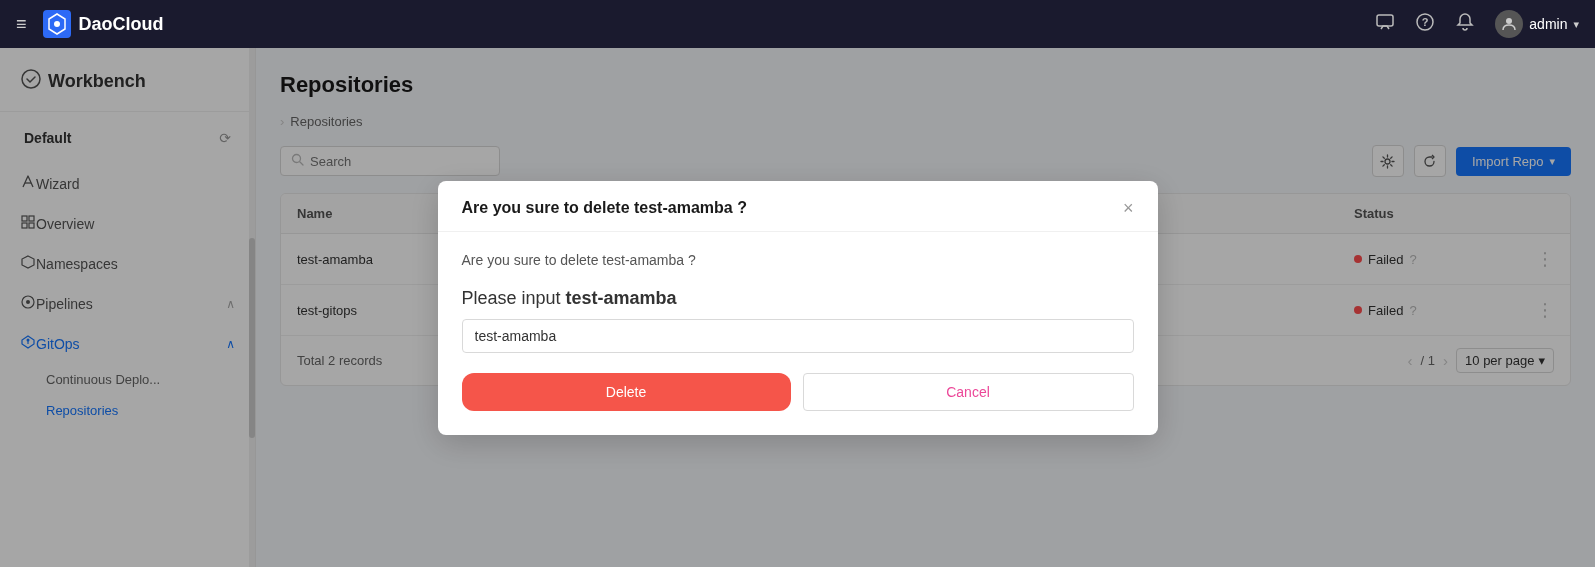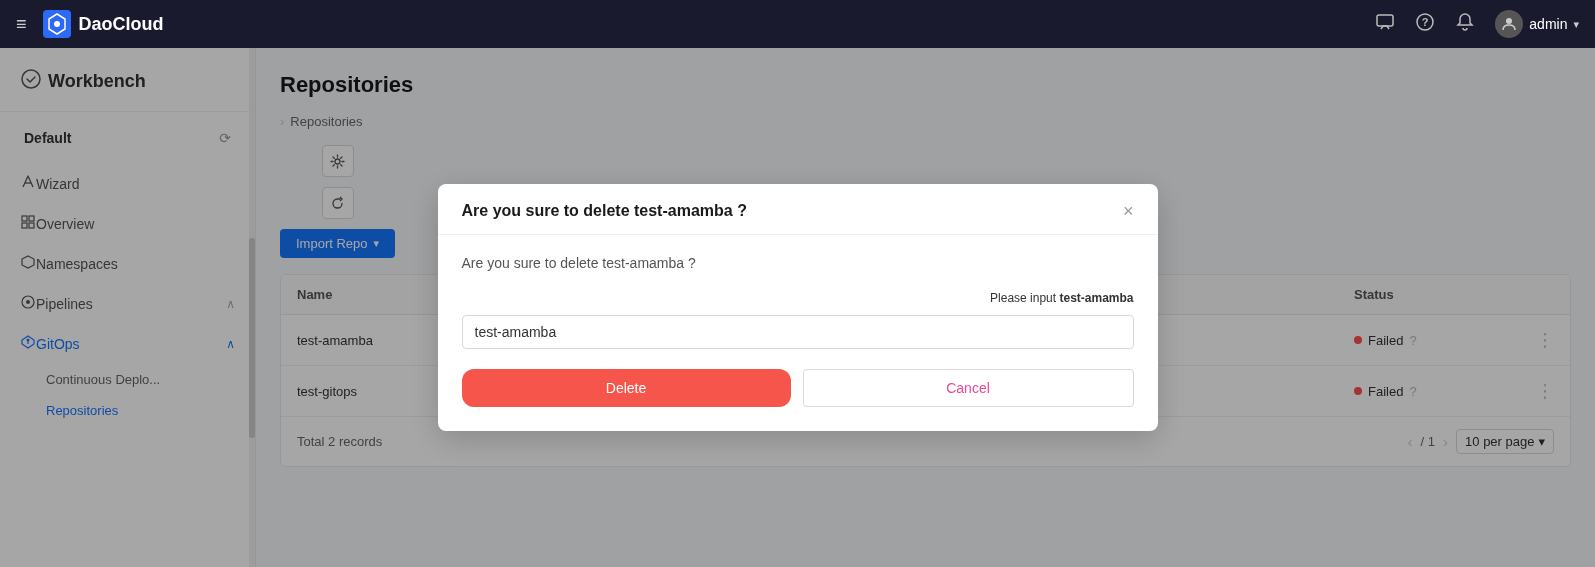--- a/index.html
+++ b/index.html
@@ -211,21 +211,20 @@
       outline: none;
       font-size: 13px;
       color: #999;
       background: transparent;
       width: 100%;
     }
     .toolbar-right {
       display: flex;
       align-items: center;
       gap: 10px;
-      flex-direction: column;
     }
     .icon-btn {
       width: 32px;
       height: 32px;
       border-radius: 4px;
       border: 1px solid #d9d9d9;
       background: white;
       display: flex;
       align-items: center;
       justify-content: center;
@@ -365,24 +364,23 @@
     }
     .modal-body {
       padding: 20px 24px 24px;
     }
     .modal-message {
       font-size: 14px;
       color: #555;
       margin-bottom: 20px;
     }
     .modal-input-label {
-      font-size: 12px;
+      font-size: 18px;
       color: #333;
       margin-bottom: 10px;
-      text-align: right;
     }
     .modal-input-label strong { font-weight: 700; }
     .modal-input {
       width: 100%;
       border: 1px solid #d9d9d9;
       border-radius: 4px;
       padding: 8px 12px;
       font-size: 14px;
       color: #333;
       outline: none;
@@ -547,20 +545,29 @@
 
   <main class="main">
     <h1 class="page-title">Repositories</h1>
 
     <div class="breadcrumb">
       <span class="breadcrumb-sep">›</span>
       <span class="breadcrumb-current">Repositories</span>
     </div>
 
     <div class="toolbar">
+      <div class="search-box">
+        <span class="search-icon">
+          <svg width="13" height="13" viewBox="0 0 13 13" fill="none">
+              <circle cx="5.5" cy="5.5" r="4" stroke="#bbb" stroke-width="1.3"></circle>
+              <line x1="9" y1="9" x2="12" y2="12" stroke="#bbb" stroke-width="1.3" stroke-linecap="round"></line>
+            </svg>
+        </span>
+        <input class="search-input" type="text" placeholder="Search" style="">
+      </div>
       <div class="toolbar-right">
         <div class="icon-btn">
           <svg width="15" height="15" viewBox="0 0 15 15" fill="none">
               <circle cx="7.5" cy="7.5" r="2.5" stroke="#555" stroke-width="1.3"></circle>
               <path d="M7.5 1v2M7.5 12v2M1 7.5h2M12 7.5h2M2.9 2.9l1.4 1.4M10.7 10.7l1.4 1.4M2.9 12.1l1.4-1.4M10.7 4.3l1.4-1.4" stroke="#555" stroke-width="1.3" stroke-linecap="round"></path>
             </svg>
         </div>
         <div class="icon-btn">
           <svg width="15" height="15" viewBox="0 0 15 15" fill="none">
               <path d="M12 7.5A4.5 4.5 0 1 1 7.5 3H10" stroke="#555" stroke-width="1.3" stroke-linecap="round"></path>

